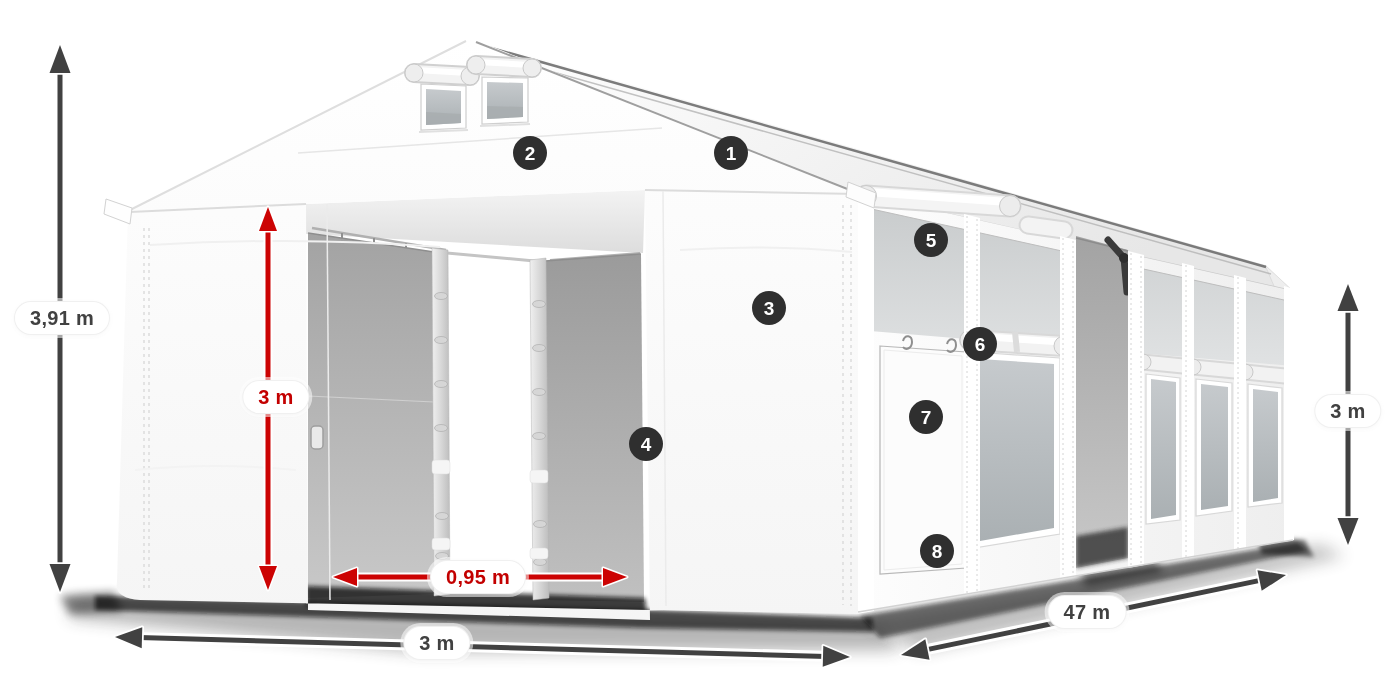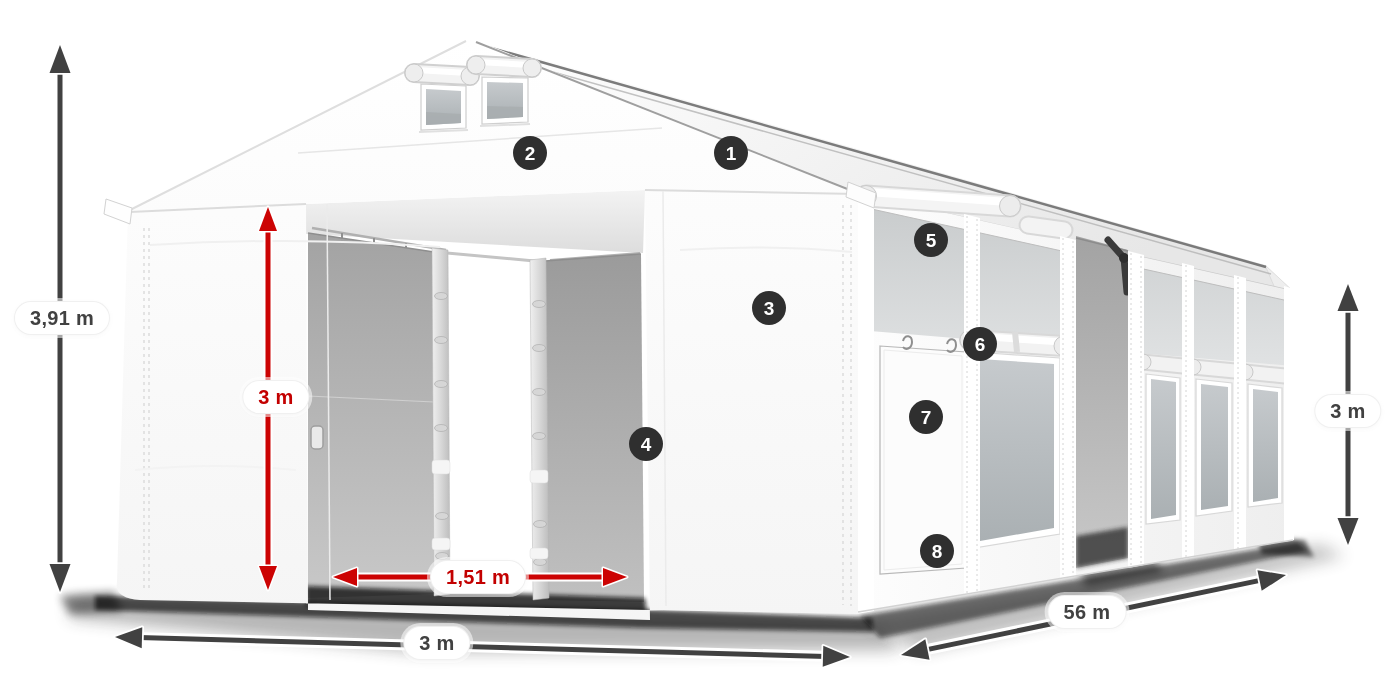--- a/index.html
+++ b/index.html
@@ -318,23 +318,23 @@
       <line x1="1348" y1="307" x2="1348" y2="522" stroke="#ffffff" stroke-width="11"></line>
       <line x1="1348" y1="305" x2="1348" y2="524" stroke="#414141" stroke-width="5"></line>
       <polygon points="0,0 -27,-10.5 -27,10.5" transform="translate(1348,284) rotate(-90)" fill="#414141" stroke="#ffffff" stroke-width="3.5" paint-order="stroke"></polygon>
       <polygon points="0,0 -27,-10.5 -27,10.5" transform="translate(1348,545) rotate(90)" fill="#414141" stroke="#ffffff" stroke-width="3.5" paint-order="stroke"></polygon>
     </g>
   </g>
 </svg>
 
   <div class="pill" style="left:62px;top:318px">3,91 m</div>
   <div class="pill pill--red" style="left:276px;top:397px">3 m</div>
-  <div class="pill pill--red" style="left:478px;top:577px">1,51 m</div>
+  <div class="pill pill--red" style="left:478px;top:577px">0,95 m</div>
   <div class="pill" style="left:437px;top:643px">3 m</div>
-  <div class="pill" style="left:1087px;top:612px">56 m</div>
+  <div class="pill" style="left:1087px;top:612px">47 m</div>
   <div class="pill" style="left:1348px;top:411px">3 m</div>
 
   <div class="marker" style="left:731px;top:153px">1</div>
   <div class="marker" style="left:530px;top:153px">2</div>
   <div class="marker" style="left:769px;top:308px">3</div>
   <div class="marker" style="left:646px;top:444px">4</div>
   <div class="marker" style="left:931px;top:240px">5</div>
   <div class="marker" style="left:980px;top:344px">6</div>
   <div class="marker" style="left:926px;top:417px">7</div>
   <div class="marker" style="left:937px;top:551px">8</div>

